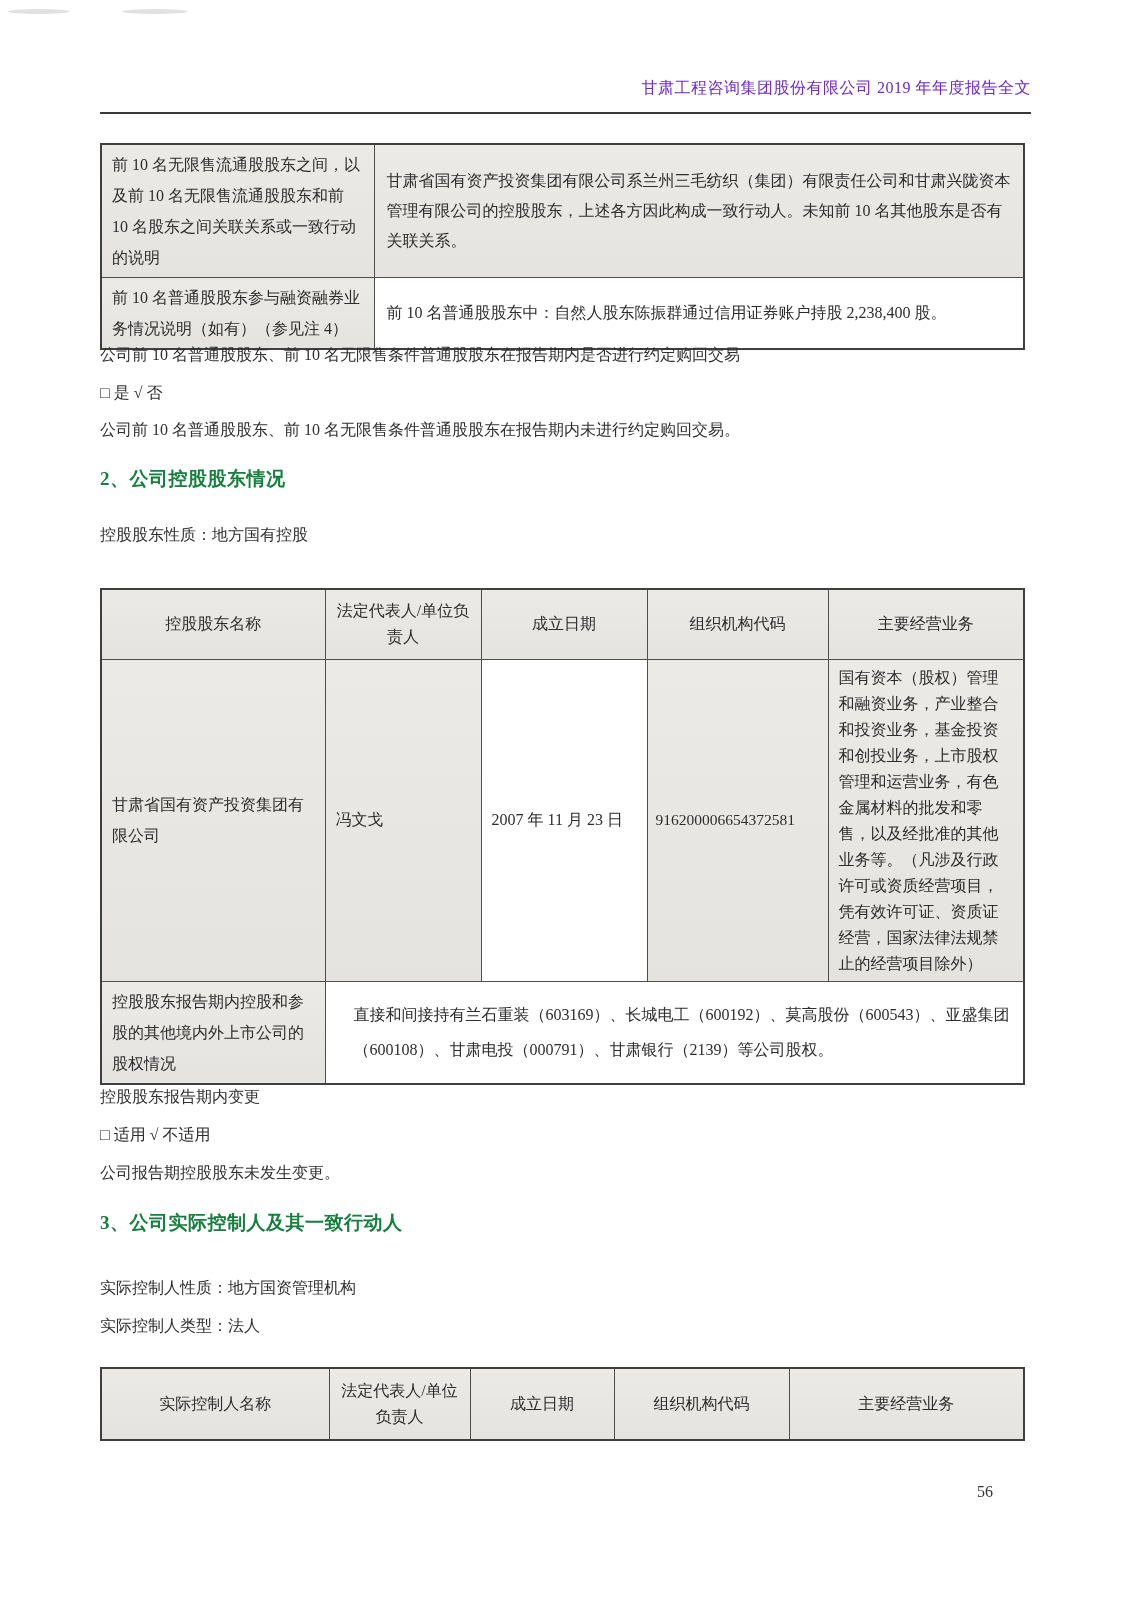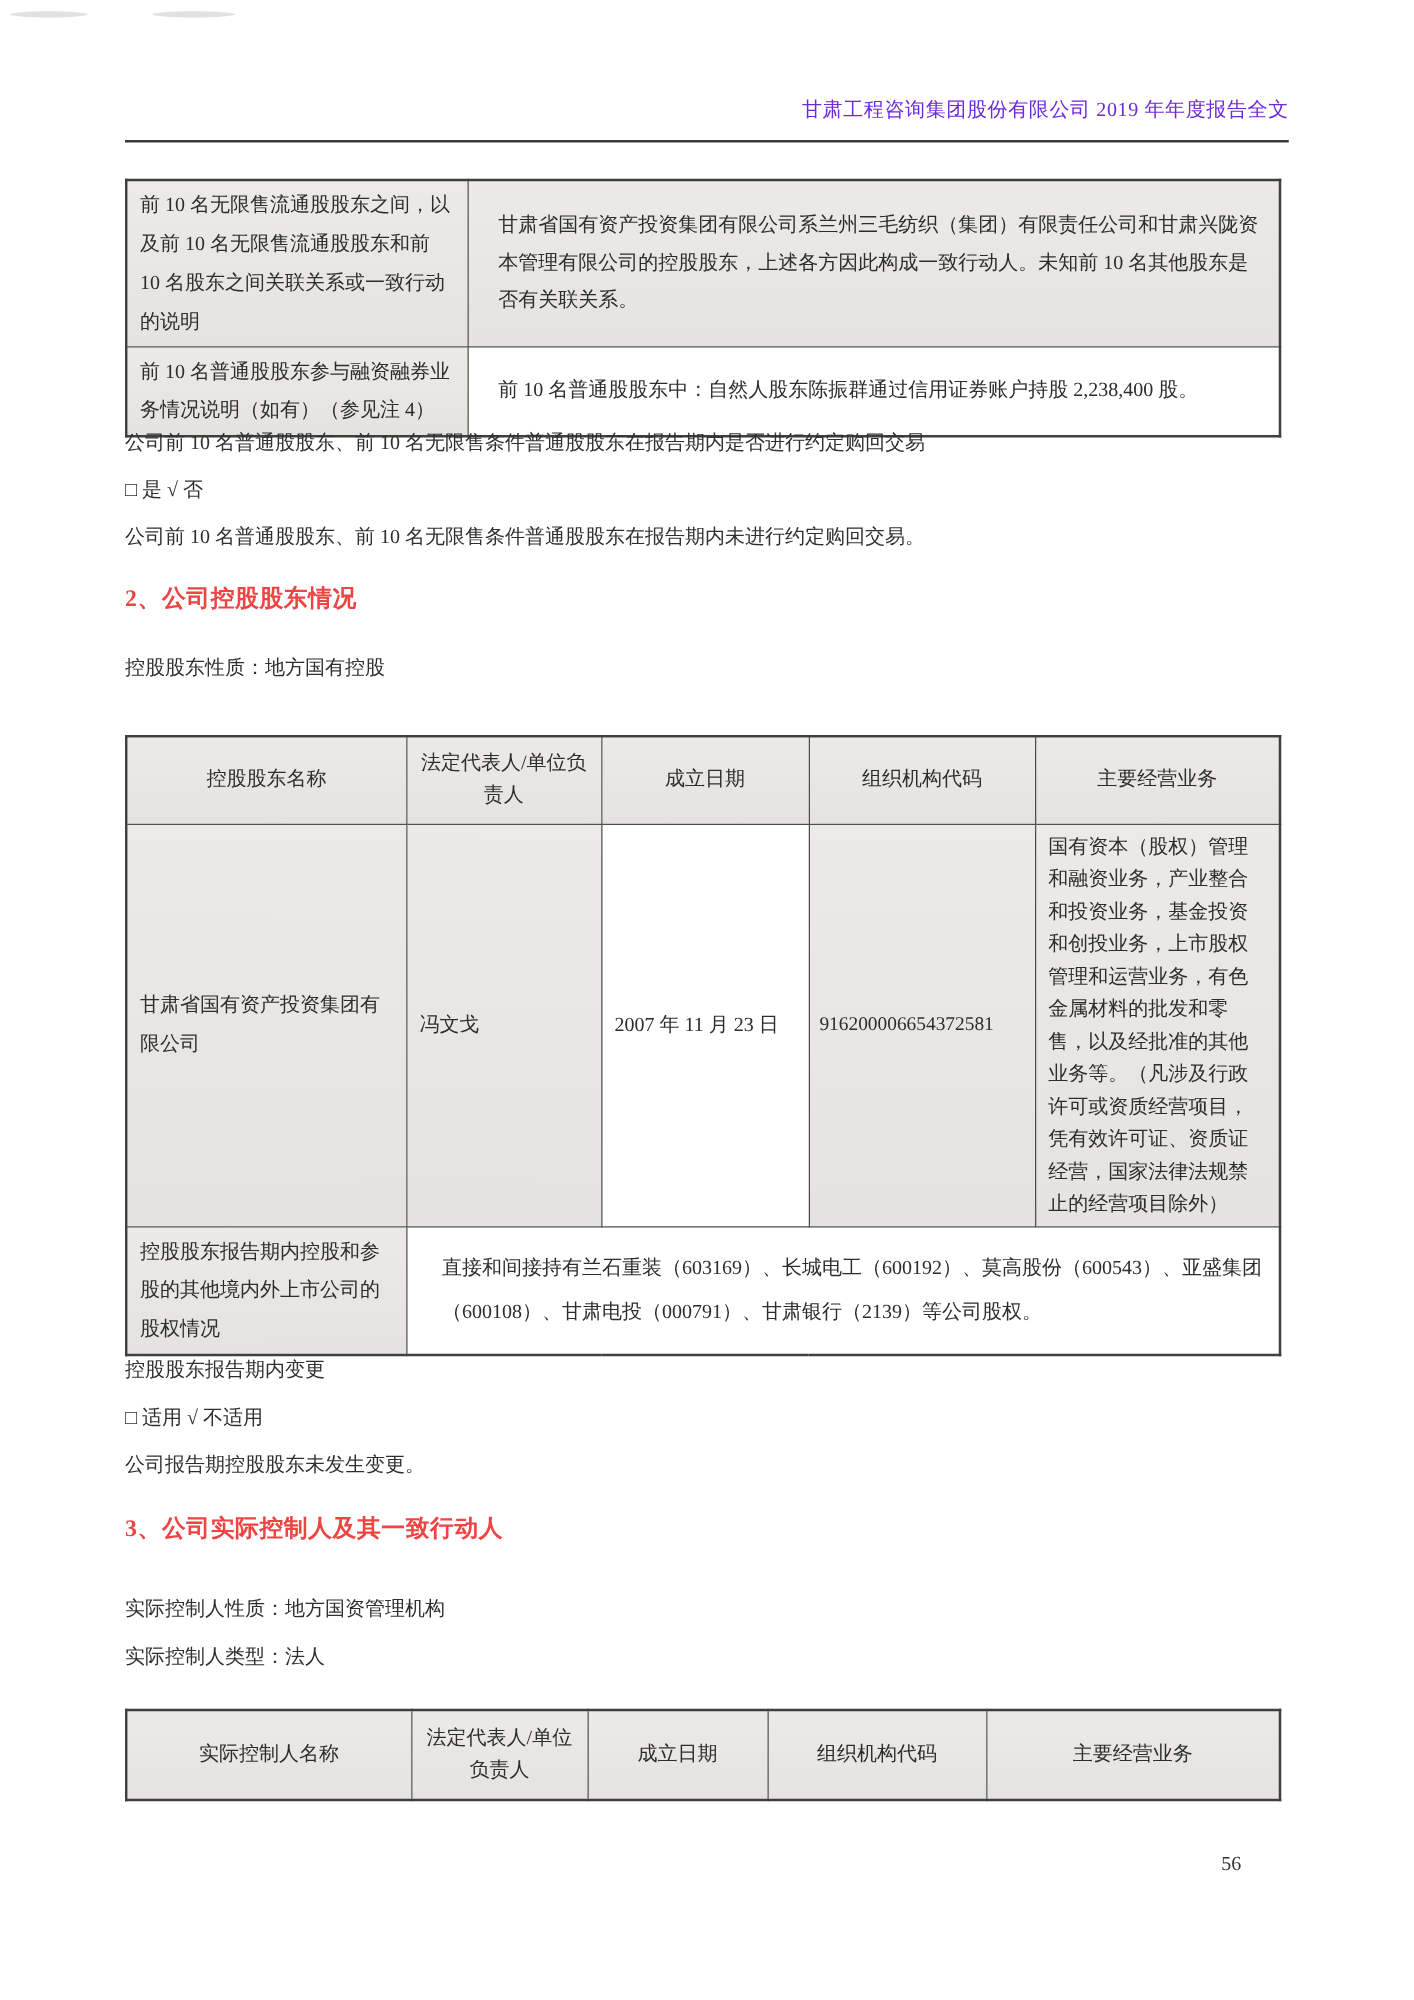--- a/index.html
+++ b/index.html
@@ -41,30 +41,30 @@
   }
   table.t { border:2px solid #3f3f3f; }
   .shade { background:linear-gradient(180deg,#eceae6,#e5e3df); }
   .white { background:#ffffff; }
 
   
   .t1 { top:143px; }
   .t1 td { vertical-align:middle; line-height:31px; }
   .t1 .r1 td { height:125px; }
   .t1 .r2 td { height:67px; }
-  .t1 td.val { line-height:30px; padding-left:24px; }
+  .t1 td.val { line-height:30px; padding-left:12px; }
 
   
   .para {
     position:absolute; left:100px; width:931px;
     font-size:16px; line-height:22px; color:#2f2f2f;
   }
   .heading {
     position:absolute; left:100px; width:931px;
-    font-size:19px; font-weight:bold; color:#ef4444;
+    font-size:19px; font-weight:bold; color:#15803d;
     letter-spacing:0.5px;
   }
 
   
   .t2 { top:588px; }
   .t2 th {
     height:70px; text-align:center; vertical-align:middle;
     line-height:26px; font-size:16px;
   }
   .t2 td { vertical-align:middle; }

